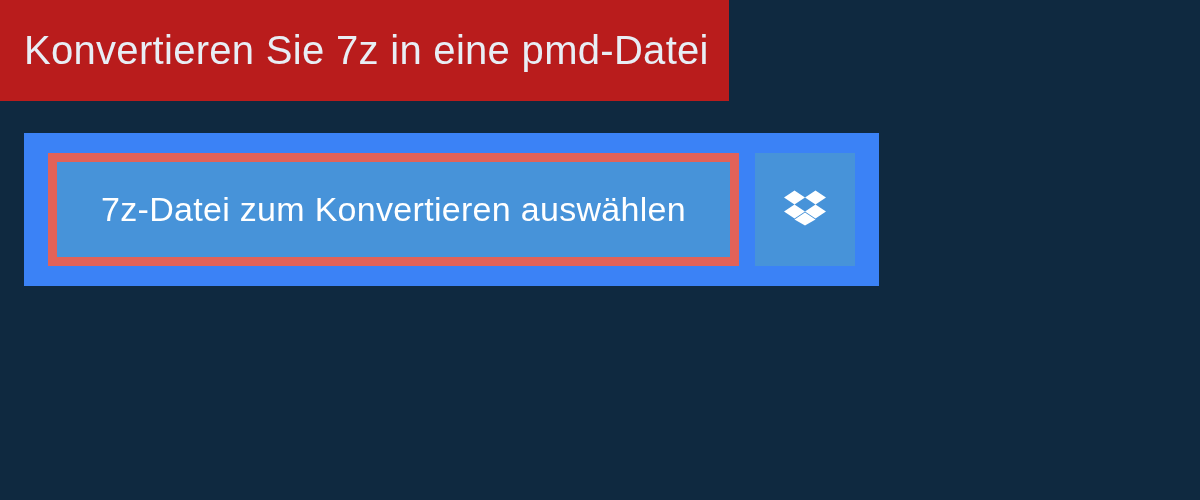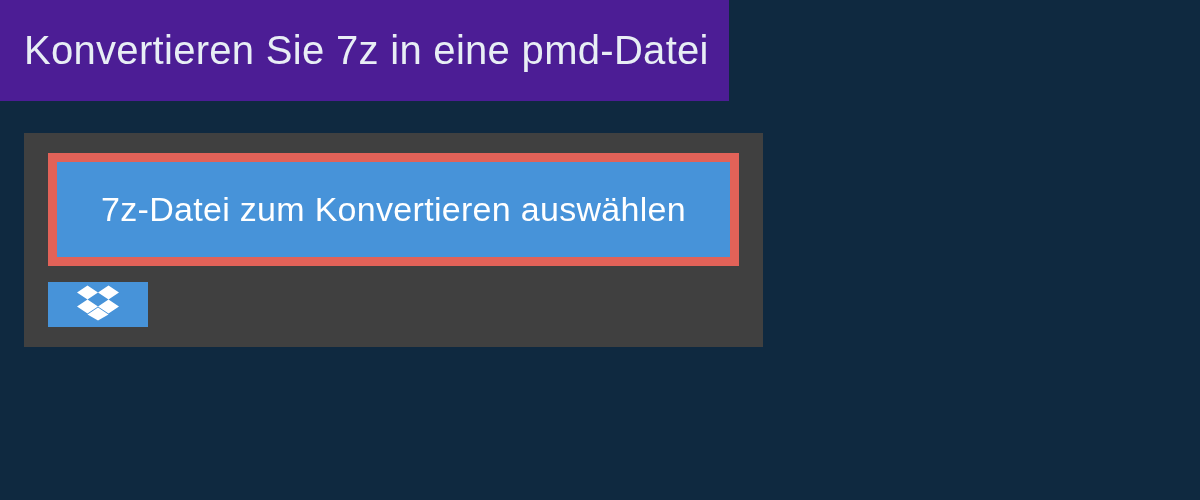--- a/index.html
+++ b/index.html
@@ -8,40 +8,39 @@
       box-sizing: border-box;
     }
     body {
       width: 1200px;
       height: 500px;
       background-color: #0f2940;
       font-family: -apple-system, BlinkMacSystemFont, 'Segoe UI', Arial, sans-serif;
       overflow: hidden;
     }
     .header {
-      background-color: #4c1d95;
+      background-color: #b91c1c;
       padding: 28px 20px 28px 24px;
       width: fit-content;
       margin-bottom: 32px;
     }
     .header-title {
       color: #e8eef5;
       font-size: 40px;
       font-weight: 400;
       letter-spacing: 0.3px;
     }
     .button-panel {
-      background-color: #404040;
+      background-color: #3b82f6;
       padding: 20px 24px;
       display: flex;
       gap: 16px;
       width: fit-content;
       margin-left: 24px;
       align-items: stretch;
-      flex-direction: column;
     }
     .select-file-button {
       background-color: #4793d9;
       border: 9px solid #e26258;
       color: #ffffff;
       font-size: 34px;
       font-weight: 400;
       padding: 28px 44px;
       cursor: pointer;
       letter-spacing: 0.3px;

